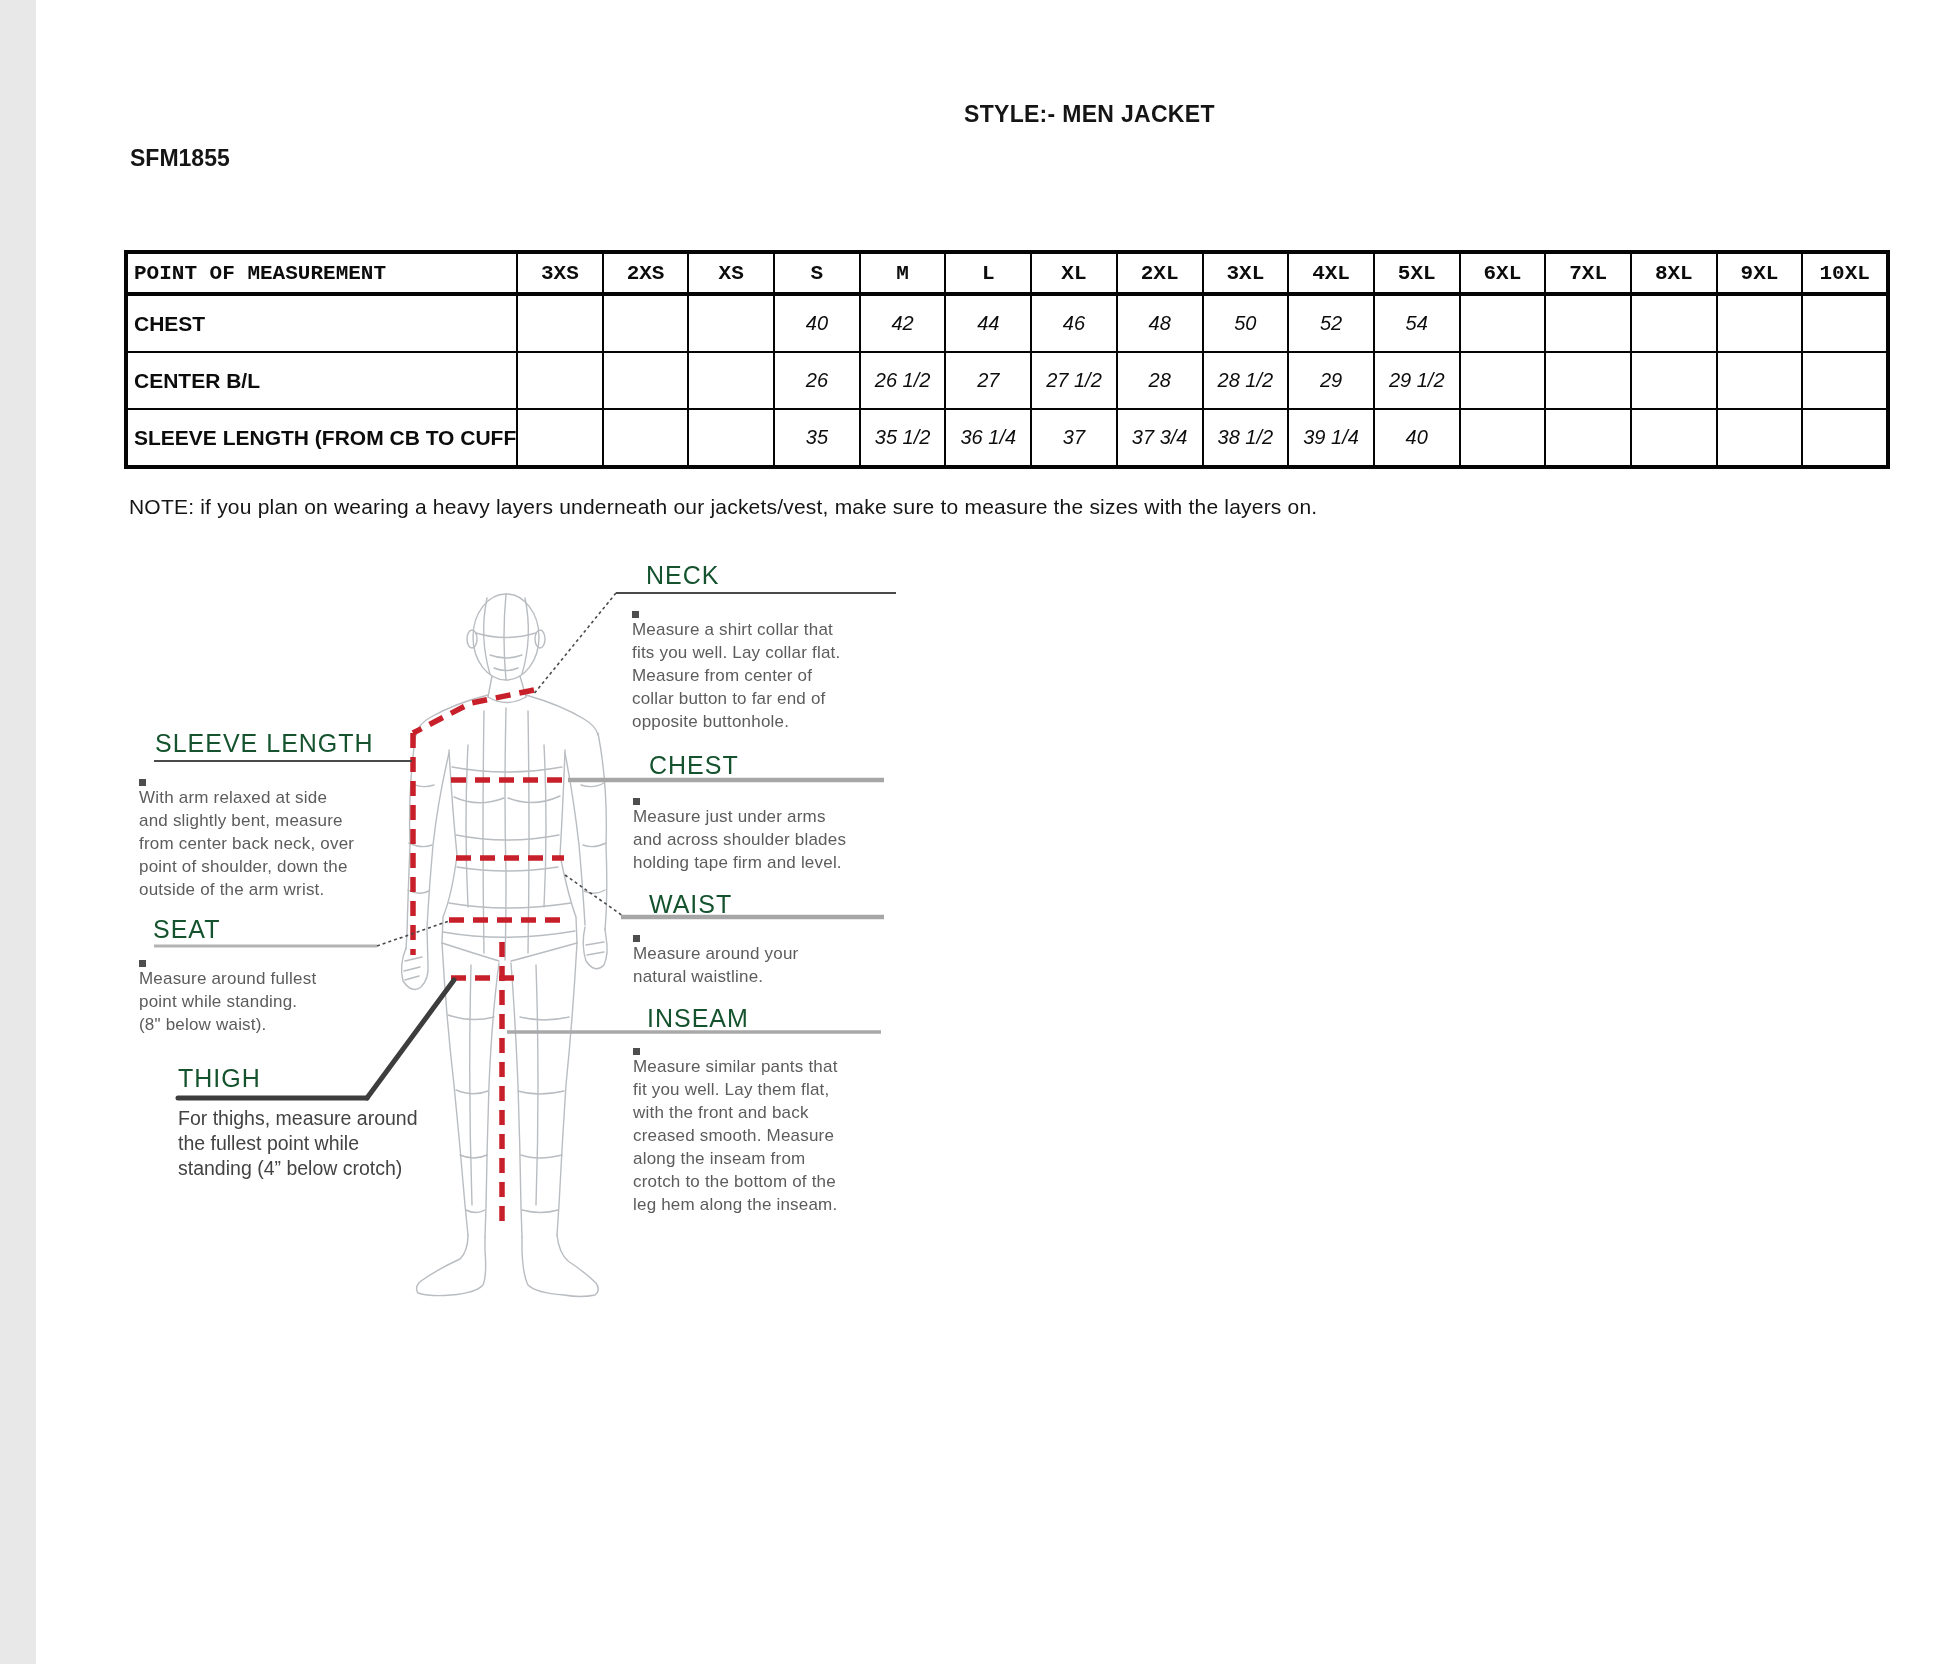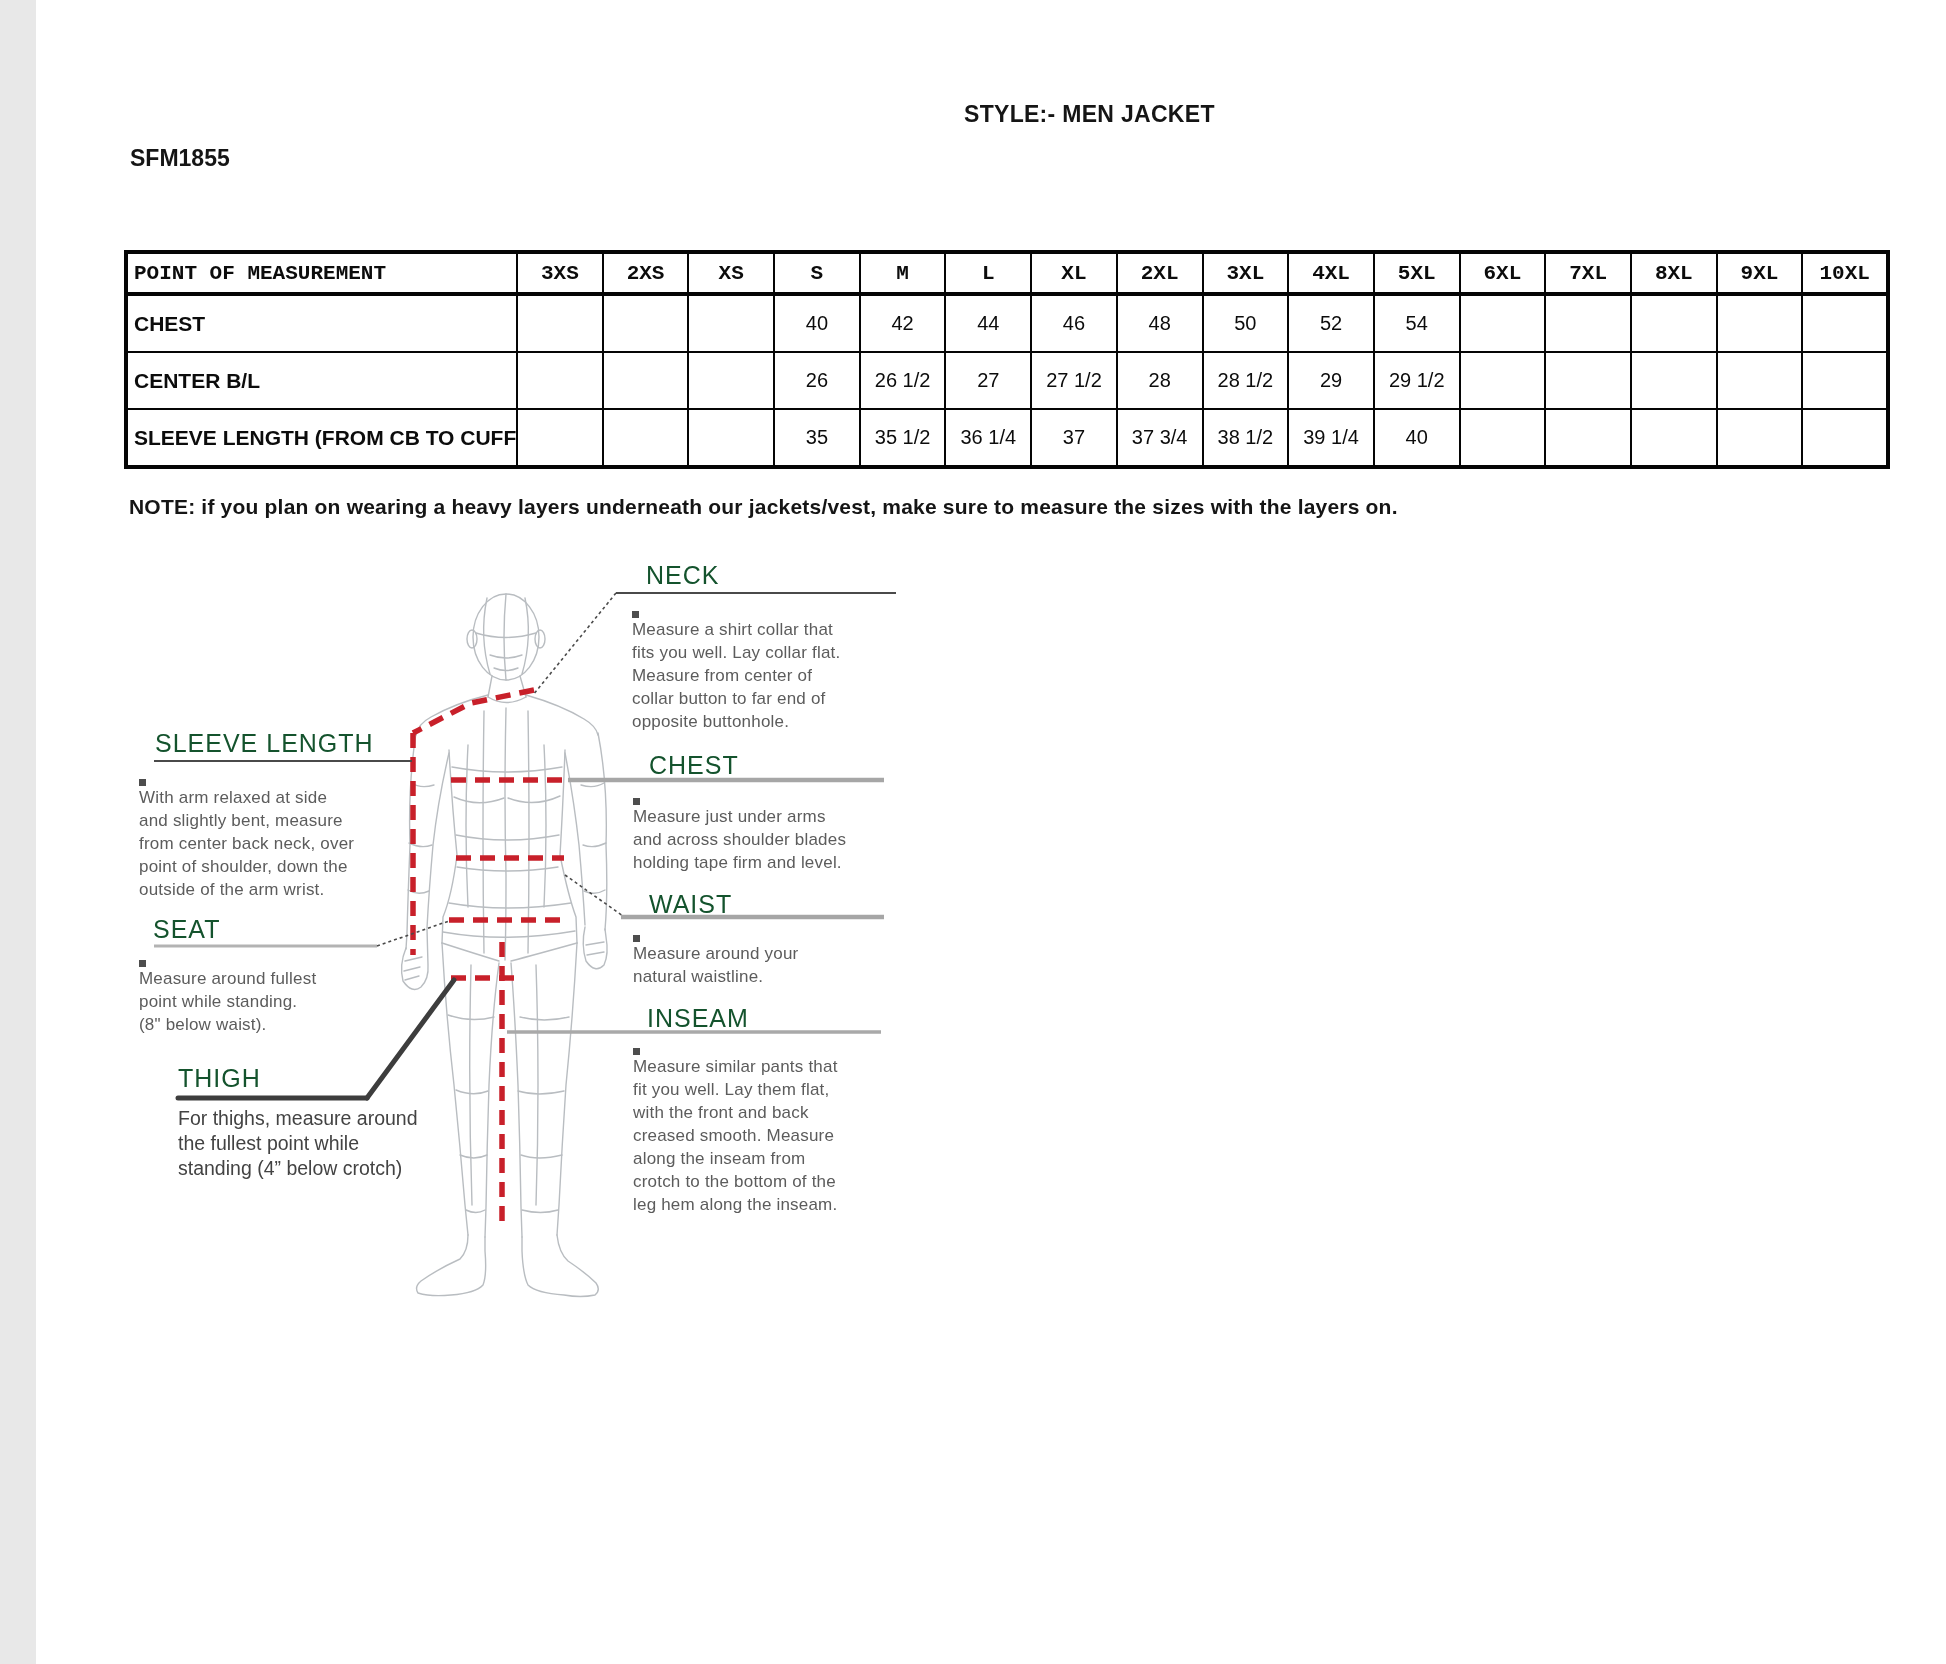--- a/index.html
+++ b/index.html
@@ -6,35 +6,35 @@
   #page{
     position:relative;width:1946px;height:1664px;background:#ffffff;
     font-family:"Liberation Sans","DejaVu Sans",sans-serif;color:#111;
     overflow:hidden;
     margin-left:36px;
   }
   .abs{position:absolute;}
   
   #style-title{left:928px;top:101px;font-size:23px;font-weight:bold;color:#151515;letter-spacing:.3px;}
   #style-code{left:94px;top:145px;font-size:23px;font-weight:bold;color:#151515;}
-  #note-line{left:93px;top:495px;font-size:21px;font-weight:bold;color:#151515;letter-spacing:.2px;}
+  #note-line{left:93px;top:495px;font-size:21px;font-weight:normal;color:#151515;letter-spacing:.2px;}
   
   #table-wrap{left:88px;top:250px;width:1766px;}
   table#size-table{
     width:1766px;border-collapse:collapse;table-layout:fixed;
     border:4px solid #050505;background:#fff;
   }
   #size-table th,#size-table td{
     border:2.5px solid #050505;font-size:21px;color:#0c0c0c;
     padding:0 4px;overflow:hidden;white-space:nowrap;
   }
   #size-table thead th{height:38px;font-weight:bold;text-align:center;border-bottom:4px solid #050505;font-family:Liberation Mono, monospace;}
   #size-table thead th:first-child{text-align:left;padding-left:6px;}
   #size-table tbody th{height:55px;font-weight:bold;text-align:left;padding-left:6px;}
-  #size-table tbody td{height:55px;font-weight:normal;font-size:20px;text-align:center;}
+  #size-table tbody td{height:55px;font-weight:normal;font-size:20px;text-align:center;font-style:italic;}
   
   .mg-title{font-size:25px;font-weight:normal;color:#14532d;letter-spacing:1px;white-space:nowrap;}
   .mg-desc{display:flex;align-items:flex-start;flex-direction:column;}
   .mg-desc .bullet{width:7px;height:7px;background:#4d4d4d;margin:8px 9px 0 0;flex:none;}
   .mg-desc .txt{font-size:17px;line-height:23px;color:#5c5c5c;white-space:pre-line;letter-spacing:.2px;}
   #thigh-desc{font-size:19.5px;line-height:25px;color:#434343;white-space:pre-line;}
   svg{display:block;}
 </style>
 </head>
 <body>

